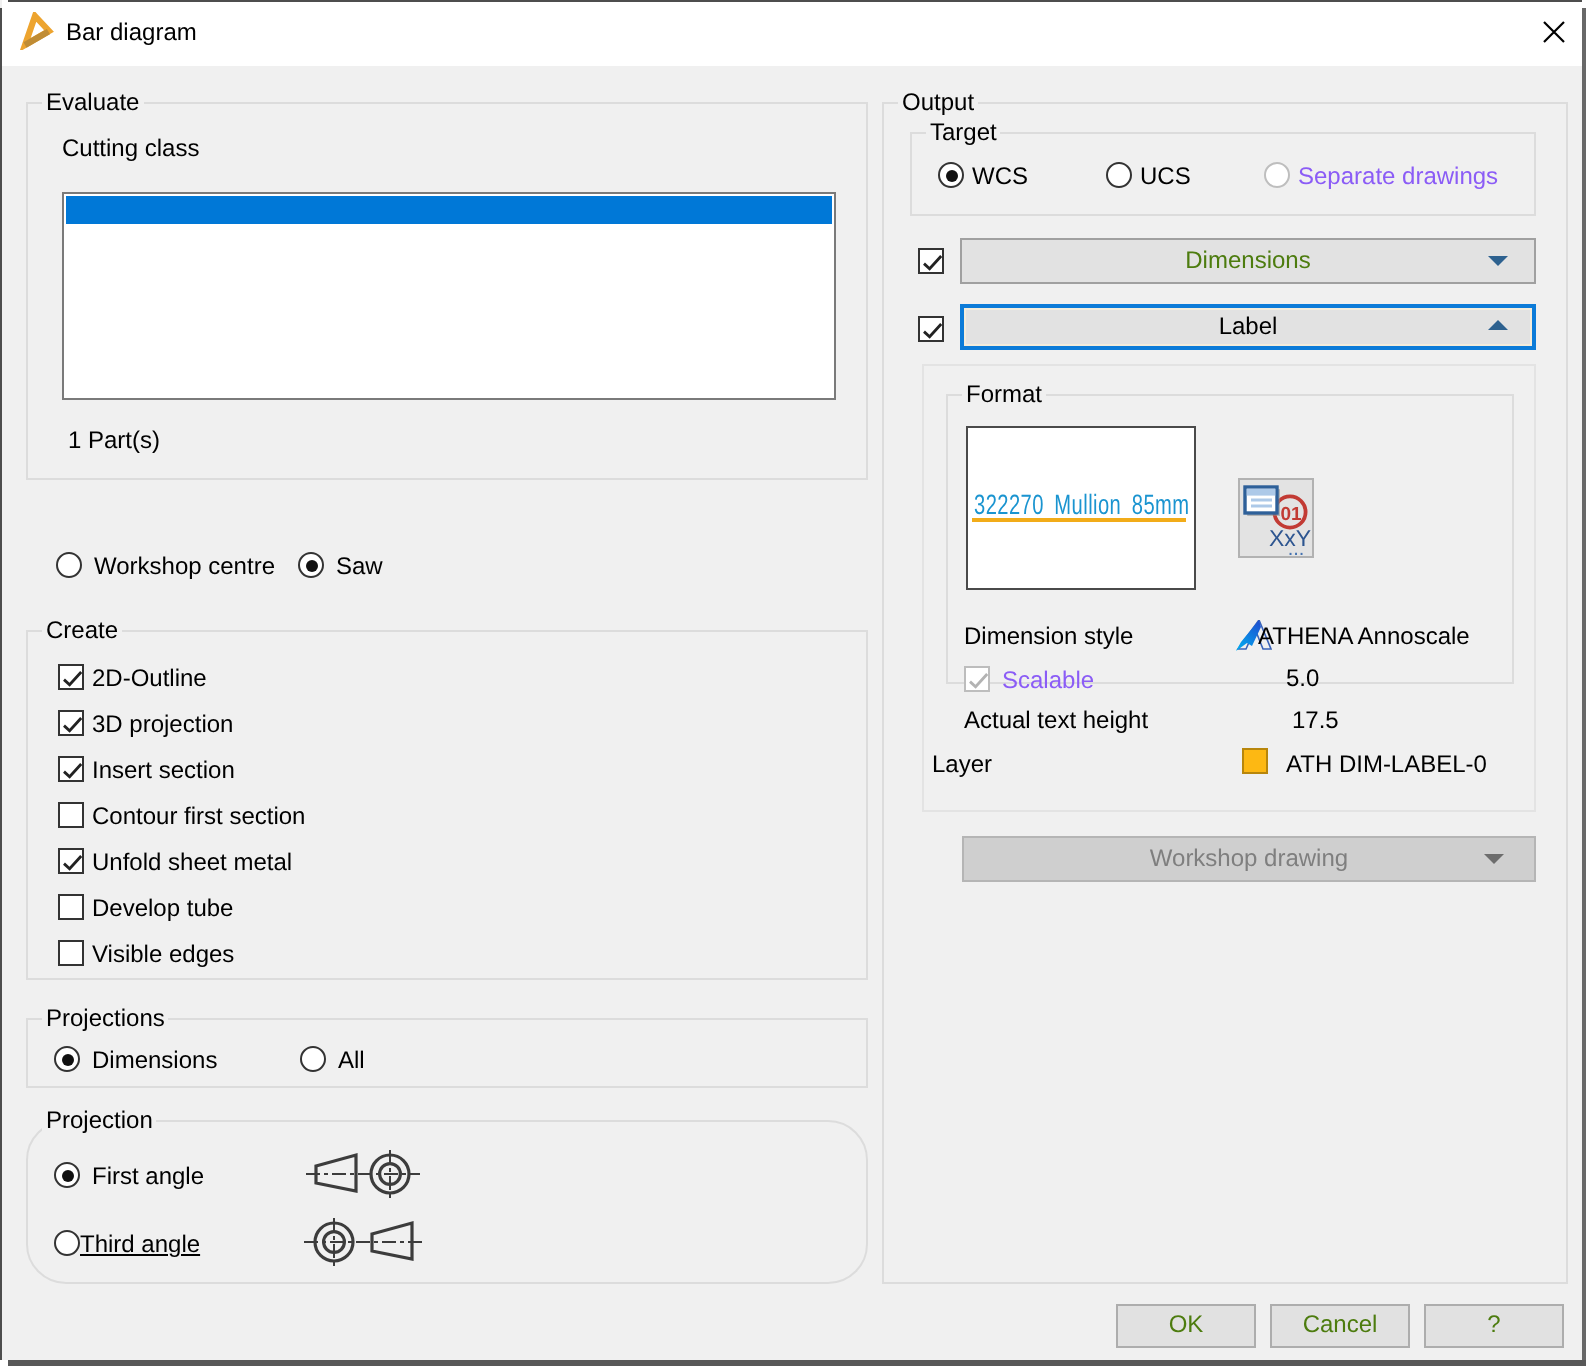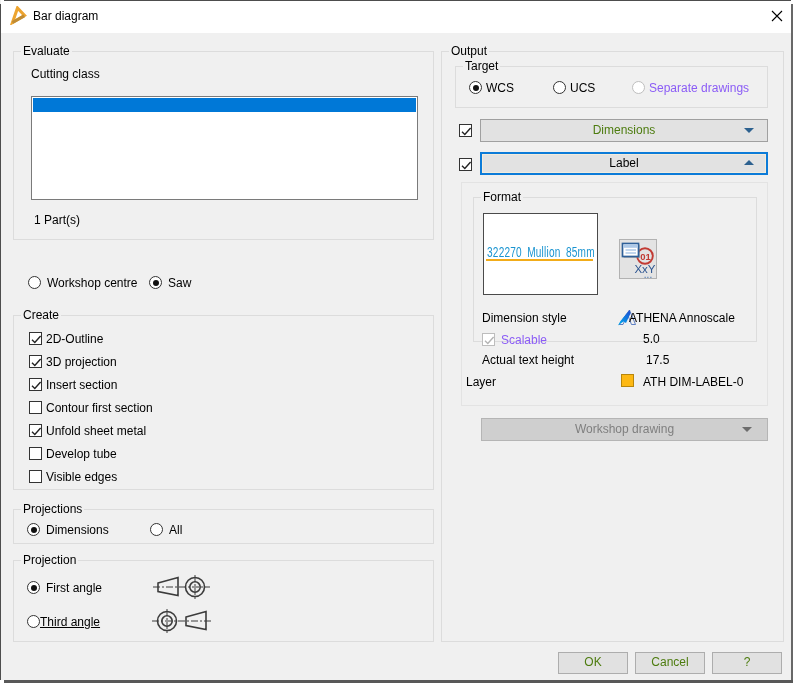--- a/index.html
+++ b/index.html
@@ -89,21 +89,21 @@
   <div class="t" style="left:46px;top:471px;">Visible edges</div>
 
   <div class="gb" style="left:13px;top:509px;width:421px;height:35px;">
     <span class="gl">Projections</span>
   </div>
   <div class="rad on" style="left:27px;top:523px;"></div>
   <div class="t" style="left:46px;top:524px;">Dimensions</div>
   <div class="rad" style="left:150px;top:523px;"></div>
   <div class="t" style="left:169px;top:524px;">All</div>
 
-  <div class="gb" style="left:13px;top:560px;width:421px;height:82px;">
+  <div class="gb" style="left:13px;top:560px;width:421px;height:82px;border-radius:20px;">
     <span class="gl">Projection</span>
   </div>
   <div class="rad on" style="left:27px;top:581px;"></div>
   <div class="t" style="left:46px;top:582px;">First angle</div>
   <div class="rad" style="left:27px;top:615px;"></div>
   <div class="t" style="left:40px;top:616px;text-decoration:underline;">Third angle</div>
 
   <svg style="position:absolute;left:150px;top:572px" width="64" height="29" viewBox="0 0 64 29">
     <g stroke="#3c3c3c" fill="none" stroke-width="1.6">
       <path d="M8 11 L28 5.5 L28 23.5 L8 19.5 Z"></path>

